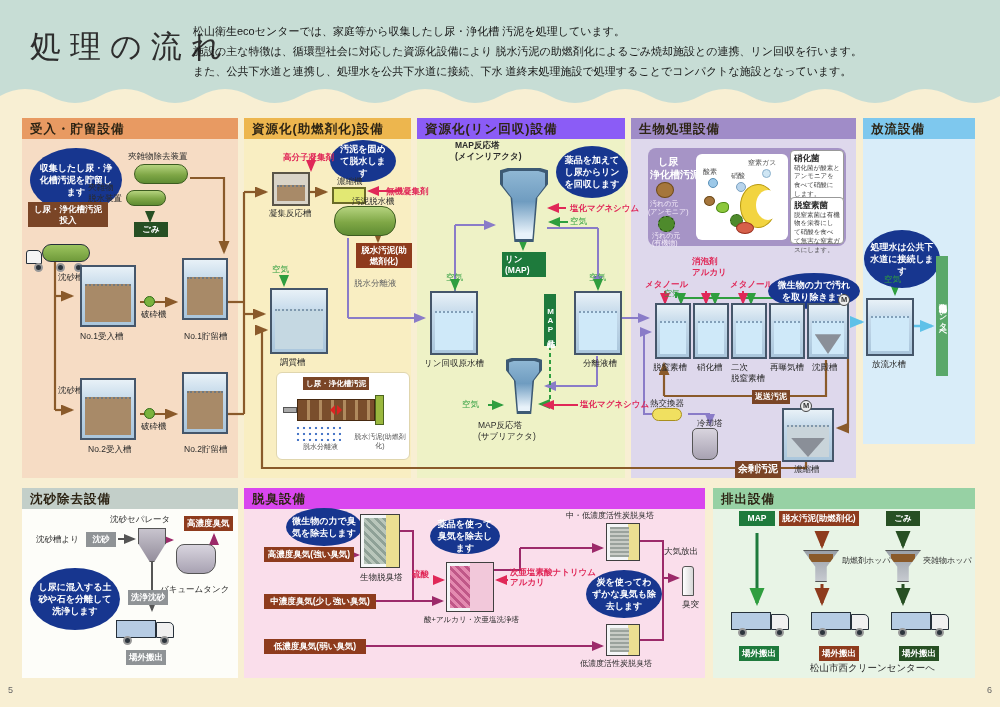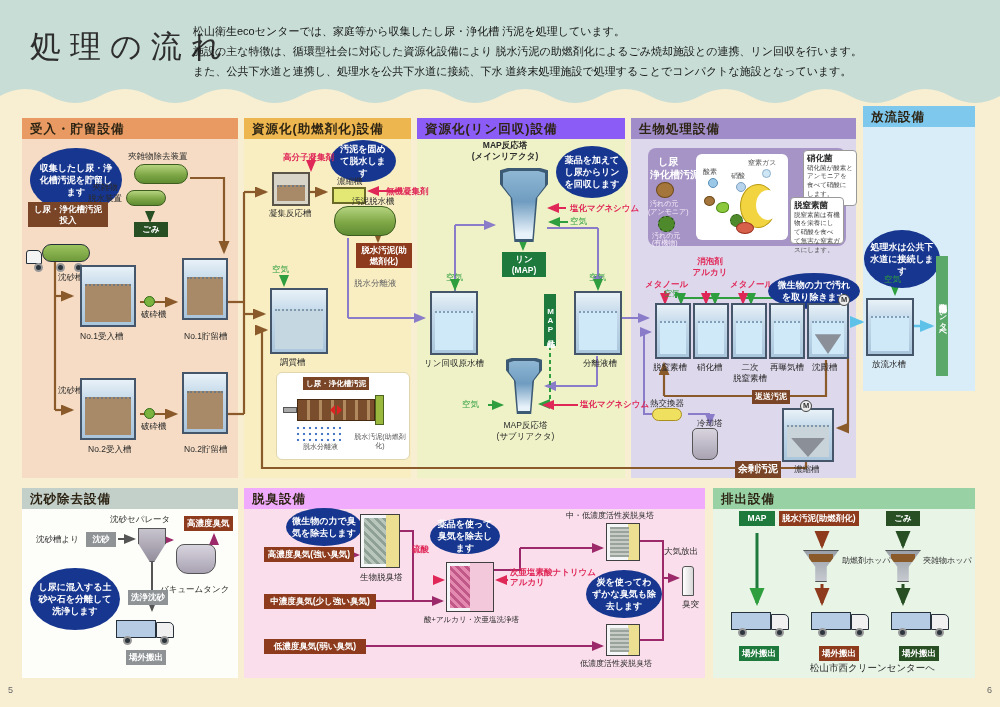--- a/index.html
+++ b/index.html
@@ -10,21 +10,21 @@
 .title{position:absolute;left:30px;top:26px;font-family:"Liberation Serif","DejaVu Serif",serif;font-size:31px;letter-spacing:9px;color:#2e2e2e}
 .desc{position:absolute;left:193px;top:22px;font-family:Liberation Sans, sans-serif;font-size:11px;line-height:1.8;color:#161616}
 .pg{position:absolute;bottom:12px;font-size:9px;color:#666}
 .sec{position:absolute}
 .sec-hd{position:absolute;left:0;top:0;right:0;height:21px;font-size:12.5px;font-weight:bold;color:#2d2414;padding:3px 0 0 8px;letter-spacing:1px}
 .oval{position:absolute;background:#17368f;color:#fff;border-radius:50%;display:flex;align-items:center;justify-content:center;text-align:center;font-size:9px;font-weight:bold;line-height:1.35;padding:6px}
 .tag{position:absolute;color:#fff;font-size:8.5px;font-weight:bold;text-align:center;padding:2px 3px;white-space:nowrap;line-height:1.25}
 .tag.wrap{white-space:normal}
 .maroon{background:#8e3b1d}.grn{background:#1e7a3c}.dgrn{background:#274f23}.gry{background:#8f9396}.brn{background:#7a4526}
 .l{position:absolute;font-size:8.5px;color:#2b2b2b;white-space:nowrap;line-height:1.25}
-.b{font-weight:bold}.c{text-align:center}
+.b{font-weight:bold}.c{text-align:left}
 .rl{color:#e02858;font-weight:bold}.gl{color:#2f9e3f;font-weight:normal}
 .tank{position:absolute;border:2px solid #45566a;background:linear-gradient(180deg,#e8f1f7,#c4d9ea 35%,#aac6dc)}
 .tin{position:absolute;display:block;left:3px;right:3px;bottom:3px;top:30%;background:#a88a68;border-top:2px dotted rgba(80,110,140,.6)}
 .tin.w{background:#cfe9f9}
 .cone{position:absolute;display:block;left:15%;right:15%;bottom:3px;height:38%;background:#8a8f98;clip-path:polygon(0 0,100% 0,50% 100%)}
 .cylg{position:absolute;border-radius:10px;background:linear-gradient(180deg,#b5d37e,#7fa746 55%,#5f8c32);border:1.5px solid #3c5c20}
 .funnel{position:absolute;background:#3d5a74;clip-path:polygon(0 3%,16% 0,84% 0,100% 3%,100% 22%,78% 40%,70% 100%,30% 100%,22% 40%,0 22%)}
 .funnel i{position:absolute;display:block;left:3px;top:3px;right:3px;bottom:3px;background:linear-gradient(180deg,#8fb7d4,#6f9cc0 45%,#e8f2fa 92%);clip-path:polygon(0 3%,16% 0,84% 0,100% 3%,100% 22%,78% 40%,70% 100%,30% 100%,22% 40%,0 22%)}
 .tower{position:absolute;border:1.5px solid #3f3f3f;background:linear-gradient(90deg,#f4f6f7 66%,#ecdf92 66%)}
 .tower i{position:absolute;display:block;left:3px;top:3px;bottom:3px;width:58%;background:repeating-linear-gradient(45deg,#b9c6bb 0 3px,#8fa197 3px 6px)}
@@ -67,28 +67,28 @@
     </div>
   <div class="sec" style="left:244px;top:118px;width:167px;height:360px;background:#f9eec2">
       <div class="sec-hd" style="background:#edb64e">資源化(助燃剤化)設備</div>
     </div>
   <div class="sec" style="left:417px;top:118px;width:208px;height:360px;background:#eef2c6">
       <div class="sec-hd" style="background:#8b5cf6">資源化(リン回収)設備</div>
     </div>
   <div class="sec" style="left:631px;top:118px;width:225px;height:360px;background:#ded8ec">
       <div class="sec-hd" style="background:#a08cc8">生物処理設備</div>
     </div>
-  <div class="sec" style="left:863px;top:106px;width:112px;height:285px;background:#d9edf9">
+  <div class="sec" style="left:863px;top:118px;width:112px;height:326px;background:#d9edf9">
       <div class="sec-hd" style="background:#7ec8ee">放流設備</div>
     </div>
   <div class="sec" style="left:22px;top:488px;width:216px;height:190px;background:#fdfdf9">
       <div class="sec-hd" style="background:#c3cfc9">沈砂除去設備</div>
     </div>
   <div class="sec" style="left:244px;top:488px;width:461px;height:190px;background:#fadeeb">
-      <div class="sec-hd" style="background:#f0abfc">脱臭設備</div>
+      <div class="sec-hd" style="background:#d946ef">脱臭設備</div>
     </div>
   <div class="sec" style="left:713px;top:488px;width:262px;height:190px;background:#e8f4e6">
       <div class="sec-hd" style="background:#97d1a4">排出設備</div>
     </div>
 
   <svg width="1000" height="707" style="position:absolute;left:0;top:0">
     <defs>
       <marker id="aBr" markerWidth="8" markerHeight="8" refX="5" refY="2.5" orient="auto">
           <path d="M0,0L6,2.5L0,5Z" fill="#8a5a2a"></path>
         </marker>
@@ -336,21 +336,21 @@
       <span class="blob" style="left:20px;top:48px;width:13px;height:11px;background:#8cc83c;border:1px solid #4e8a14;border-radius:60% 40% 50% 50%"></span>
       <span class="blob" style="left:34px;top:60px;width:13px;height:13px;background:#4e8a2c;border:1px dashed #2a5c10"></span>
       <span class="blob" style="left:40px;top:68px;width:18px;height:12px;background:#d6604a;border:1px solid #9a3020"></span>
     </div>
     <span class="blob" style="left:8px;top:34px;width:18px;height:16px;background:#a5763c;border:1.5px solid #6e4a18"></span>
     <div class="l" style="left:2px;top:52px;color:#f4ecfa;font-size:7px">汚れの元</div>
     <div class="l" style="left:0px;top:60px;color:#f4ecfa;font-size:7px">(アンモニア)</div>
     <span class="blob" style="left:10px;top:68px;width:17px;height:16px;background:#4e8a2c;border:1.5px dashed #1e4c08"></span>
     <div class="l" style="left:4px;top:84px;color:#f4ecfa;font-size:7px">汚れの元</div>
     <div class="l" style="left:4px;top:91px;color:#f4ecfa;font-size:7px">(有機物)</div>
-    <div class="descbox" style="left:155px;top:2px;width:54px;height:56px">
+    <div class="descbox" style="left:142px;top:2px;width:54px;height:56px">
       <div class="l b" style="position:static;font-size:8.5px">硝化菌</div>
       <div class="note-sm">硝化菌が酸素とアンモニアを食べて硝酸にします。</div>
     </div>
     <div class="descbox" style="left:142px;top:49px;width:54px;height:47px">
       <div class="l b" style="position:static;font-size:8.5px">脱窒素菌</div>
       <div class="note-sm">脱窒素菌は有機物を栄養にして硝酸を食べて無害な窒素ガスにします。</div>
     </div>
   </div>
   <div class="l rl" style="left:645px;top:279px">メタノール</div>
   <div class="l rl c" style="left:692px;top:256px;width:36px">
@@ -422,21 +422,21 @@
       <span class="wh" style="left:44px;top:22px"></span>
   </div>
   <div class="tag gry" style="left:126px;top:650px">場外搬出</div>
 
   <div class="oval" style="left:286px;top:508px;width:76px;height:38px">微生物の力で臭気を除去します</div>
   <div class="tag maroon" style="left:264px;top:547px;width:90px">高濃度臭気(強い臭気)</div>
   <div class="tower" style="left:360px;top:514px;width:40px;height:54px">
       <i></i>
     </div>
   <div class="l" style="left:360px;top:572px">生物脱臭塔</div>
-  <div class="l rl" style="left:412px;top:544px">硫酸</div>
+  <div class="l rl" style="left:412px;top:569px">硫酸</div>
   <div class="tag maroon" style="left:264px;top:594px;width:112px">中濃度臭気(少し強い臭気)</div>
   <div class="oval" style="left:430px;top:518px;width:70px;height:36px">薬品を使って臭気を除去します</div>
   <div class="tower" style="left:446px;top:562px;width:48px;height:50px;background:linear-gradient(90deg,#f4f6f7 50%,#f2c8da 50%)">
       <i style="width:44%;background:repeating-linear-gradient(45deg,#e48ab0 0 3px,#c05888 3px 6px)"></i>
     </div>
   <div class="l rl" style="left:510px;top:567px">次亜塩素酸ナトリウム</div>
   <div class="l rl" style="left:510px;top:577px">アルカリ</div>
   <div class="l" style="left:424px;top:615px;font-size:7.5px">酸+アルカリ・次亜塩洗浄塔</div>
   <div class="l" style="left:566px;top:511px;font-size:8px">中・低濃度活性炭脱臭塔</div>
   <div class="tower" style="left:606px;top:523px;width:34px;height:38px">

